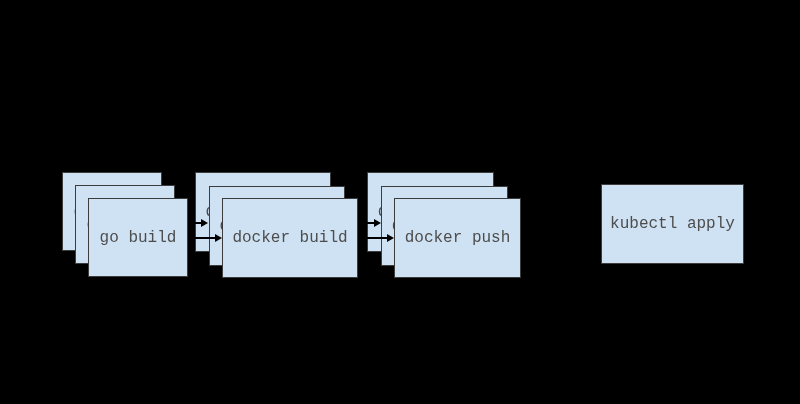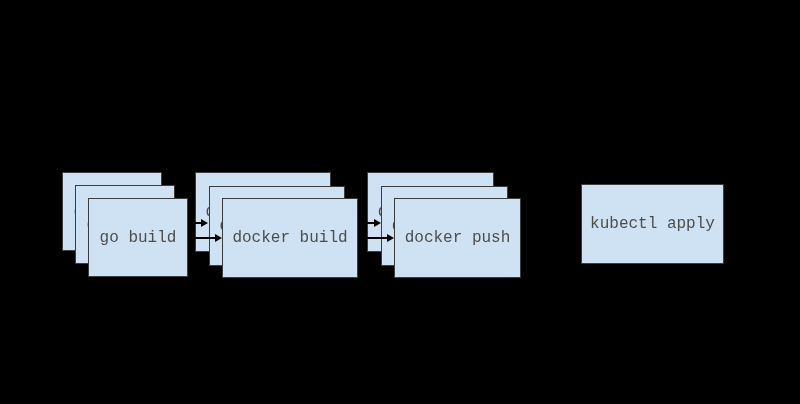--- a/index.html
+++ b/index.html
@@ -35,21 +35,21 @@
   .go-front  { left: 88px;  top: 198px; width: 100px; height: 79px; z-index: 50; }
   
   .db-back   { left: 195px; top: 172px; width: 136px; height: 80px; z-index: 10; }
   .db-mid    { left: 209px; top: 186px; width: 136px; height: 80px; z-index: 30; }
   .db-front  { left: 222px; top: 198px; width: 136px; height: 80px; z-index: 50; }
   
   .dp-back   { left: 367px; top: 172px; width: 127px; height: 80px; z-index: 10; }
   .dp-mid    { left: 381px; top: 186px; width: 127px; height: 80px; z-index: 30; }
   .dp-front  { left: 394px; top: 198px; width: 127px; height: 80px; z-index: 50; }
   
-  .kubectl   { left: 581px; top: 184px; width: 143px; height: 80px; z-index: 30; font-family: Liberation Mono, monospace; }
+  .kubectl   { left: 601px; top: 184px; width: 143px; height: 80px; z-index: 30; font-family: Liberation Mono, monospace; }
 
   
   .arrow {
     position: absolute;
     height: 2px;
     background: #000000;
   }
   .arrow::after {
     content: "";
     position: absolute;

